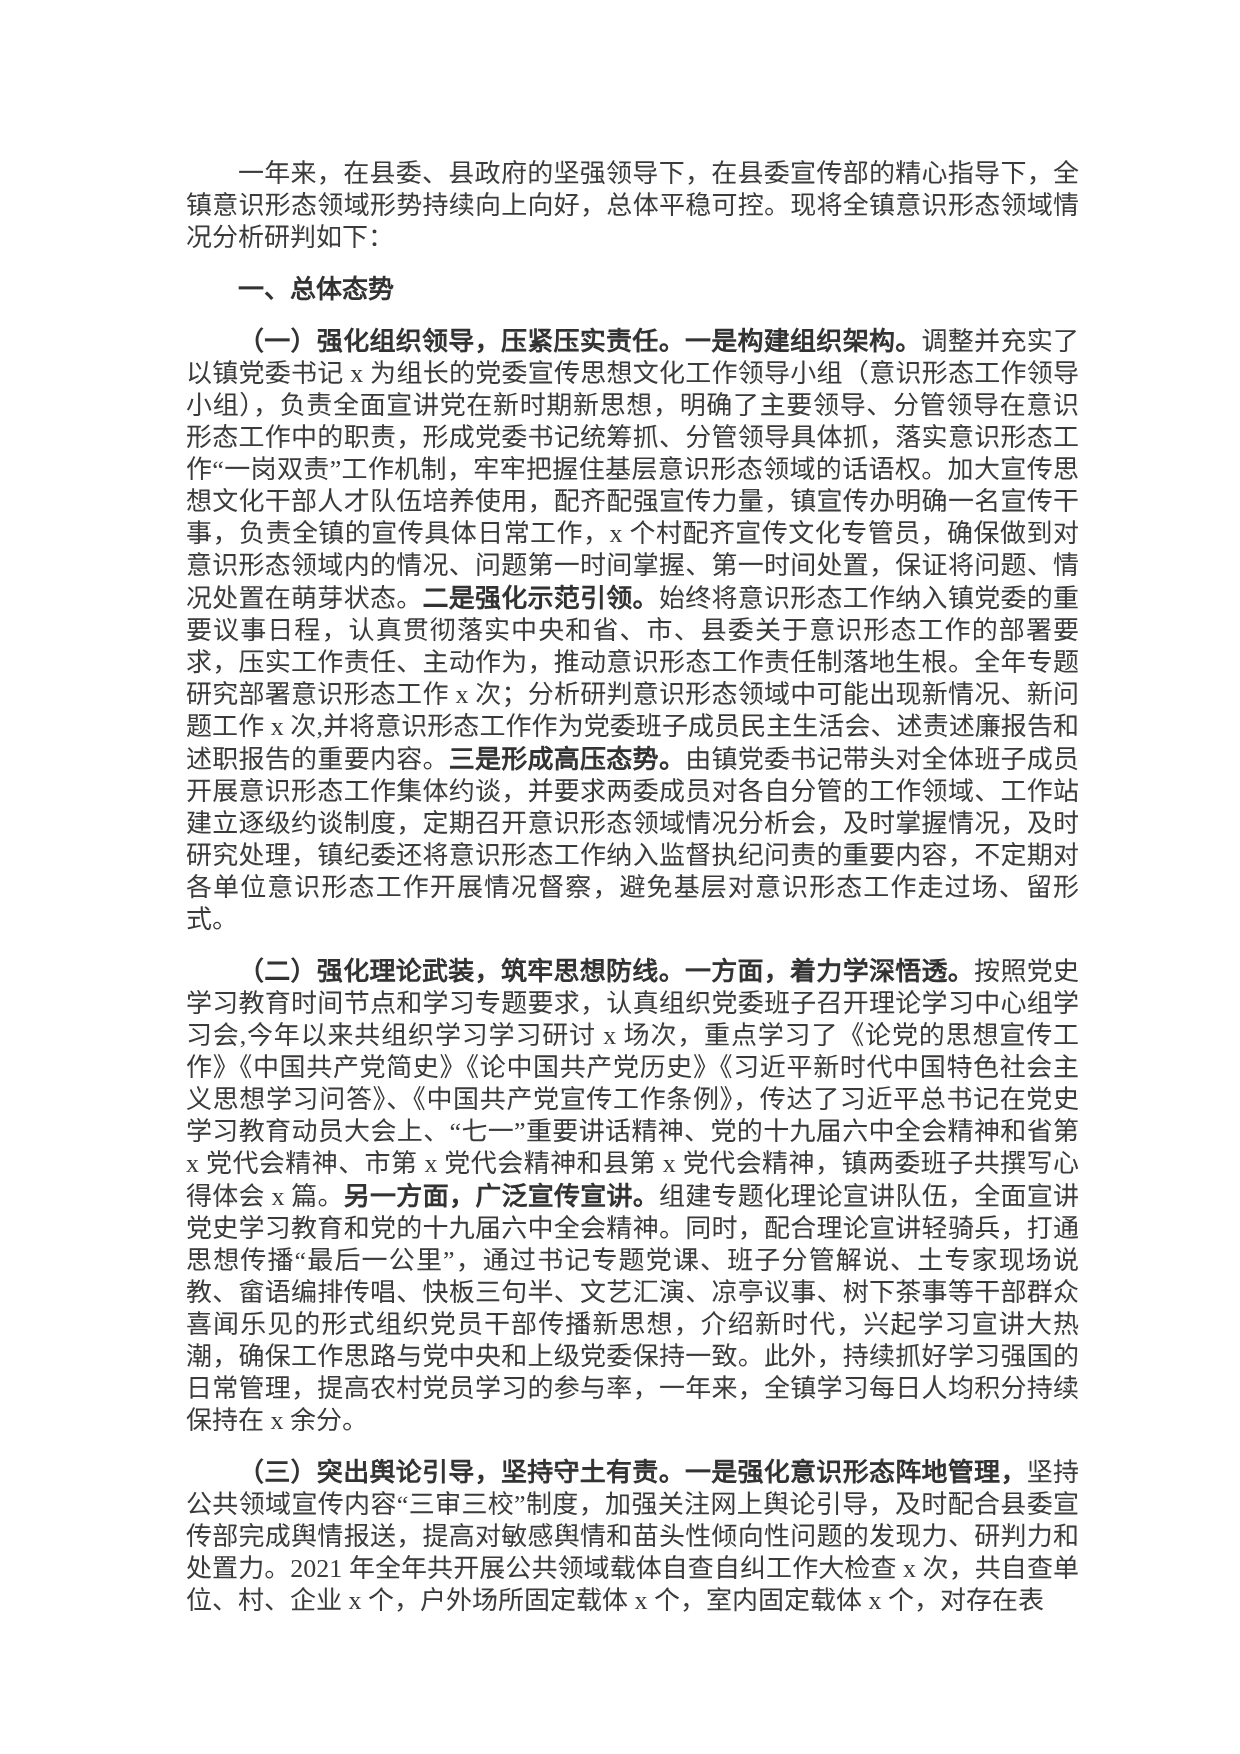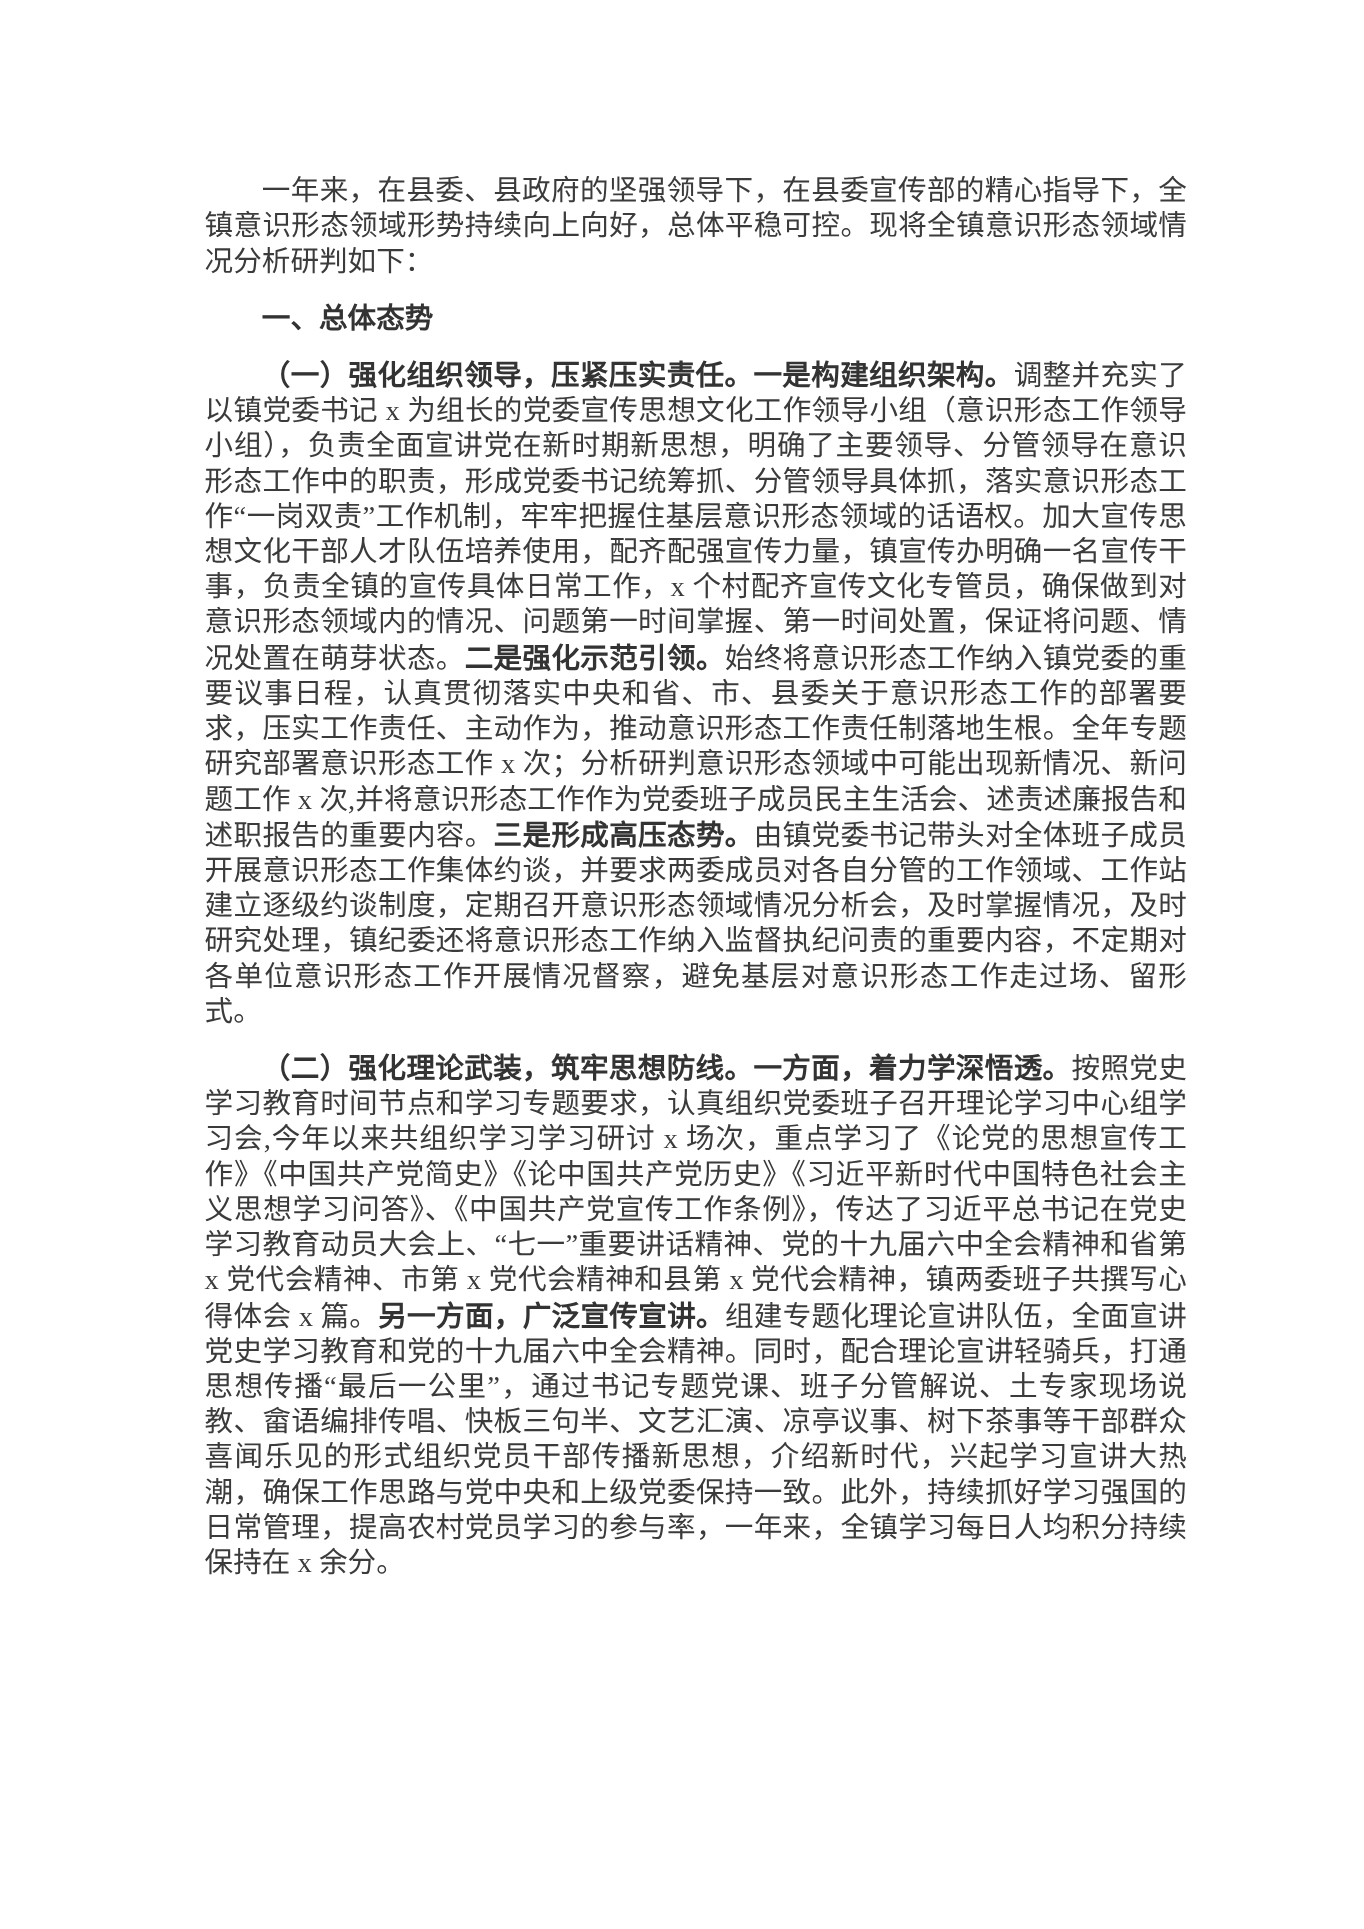--- a/index.html
+++ b/index.html
@@ -41,14 +41,15 @@
 </style>
 </head>
 <body>
 
 <div class="page">
   <main class="doc">
       <p class="para"><span class="run">一年来，在县委、县政府的坚强领导下，在县委宣传部的精心指导下，全镇意识形态领域形势持续向上向好，总体平稳可控。现将全镇意识形态领域情况分析研判如下：</span></p>
       <p class="para heading"><span class="run bold">一、总体态势</span></p>
       <p class="para"><span class="run bold">（一）强化组织领导，压紧压实责任。一是构建组织架构。</span><span class="run">调整并充实了以镇党委书记 x 为组长的党委宣传思想文化工作领导小组（意识形态工作领导小组），负责全面宣讲党在新时期新思想，明确了主要领导、分管领导在意识形态工作中的职责，形成党委书记统筹抓、分管领导具体抓，落实意识形态工作“一岗双责”工作机制，牢牢把握住基层意识形态领域的话语权。加大宣传思想文化干部人才队伍培养使用，配齐配强宣传力量，镇宣传办明确一名宣传干事，负责全镇的宣传具体日常工作，x 个村配齐宣传文化专管员，确保做到对意识形态领域内的情况、问题第一时间掌握、第一时间处置，保证将问题、情况处置在萌芽状态。</span><span class="run bold">二是强化示范引领。</span><span class="run">始终将意识形态工作纳入镇党委的重要议事日程，认真贯彻落实中央和省、市、县委关于意识形态工作的部署要求，压实工作责任、主动作为，推动意识形态工作责任制落地生根。全年专题研究部署意识形态工作 x 次；分析研判意识形态领域中可能出现新情况、新问题工作 x 次,并将意识形态工作作为党委班子成员民主生活会、述责述廉报告和述职报告的重要内容。</span><span class="run bold">三是形成高压态势。</span><span class="run">由镇党委书记带头对全体班子成员开展意识形态工作集体约谈，并要求两委成员对各自分管的工作领域、工作站建立逐级约谈制度，定期召开意识形态领域情况分析会，及时掌握情况，及时研究处理，镇纪委还将意识形态工作纳入监督执纪问责的重要内容，不定期对各单位意识形态工作开展情况督察，避免基层对意识形态工作走过场、留形式。</span></p>
       <p class="para"><span class="run bold">（二）强化理论武装，筑牢思想防线。一方面，着力学深悟透。</span><span class="run">按照党史学习教育时间节点和学习专题要求，认真组织党委班子召开理论学习中心组学习会,今年以来共组织学习学习研讨 x 场次，重点学习了《论党的思想宣传工作》《中国共产党简史》《论中国共产党历史》《习近平新时代中国特色社会主义思想学习问答》、《中国共产党宣传工作条例》，传达了习近平总书记在党史学习教育动员大会上、“七一”重要讲话精神、党的十九届六中全会精神和省第 x 党代会精神、市第 x 党代会精神和县第 x 党代会精神，镇两委班子共撰写心得体会 x 篇。</span><span class="run bold">另一方面，广泛宣传宣讲。</span><span class="run">组建专题化理论宣讲队伍，全面宣讲党史学习教育和党的十九届六中全会精神。同时，配合理论宣讲轻骑兵，打通思想传播“最后一公里”，通过书记专题党课、班子分管解说、土专家现场说教、畲语编排传唱、快板三句半、文艺汇演、凉亭议事、树下茶事等干部群众喜闻乐见的形式组织党员干部传播新思想，介绍新时代，兴起学习宣讲大热潮，确保工作思路与党中央和上级党委保持一致。此外，持续抓好学习强国的日常管理，提高农村党员学习的参与率，一年来，全镇学习每日人均积分持续保持在 x 余分。</span></p>
+      <p class="para"><span class="run bold">（三）突出舆论引导，坚持守土有责。一是强化意识形态阵地管理，</span><span class="run">坚持公共领域宣传内容“三审三校”制度，加强关注网上舆论引导，及时配合县委宣传部完成舆情报送，提高对敏感舆情和苗头性倾向性问题的发现力、研判力和处置力。2021 年全年共开展公共领域载体自查自纠工作大检查 x 次，共自查单位、村、企业 x 个，户外场所固定载体 x 个，室内固定载体 x 个，对存在表</span></p>
     </main>
 </div>
 
 </body></html>

